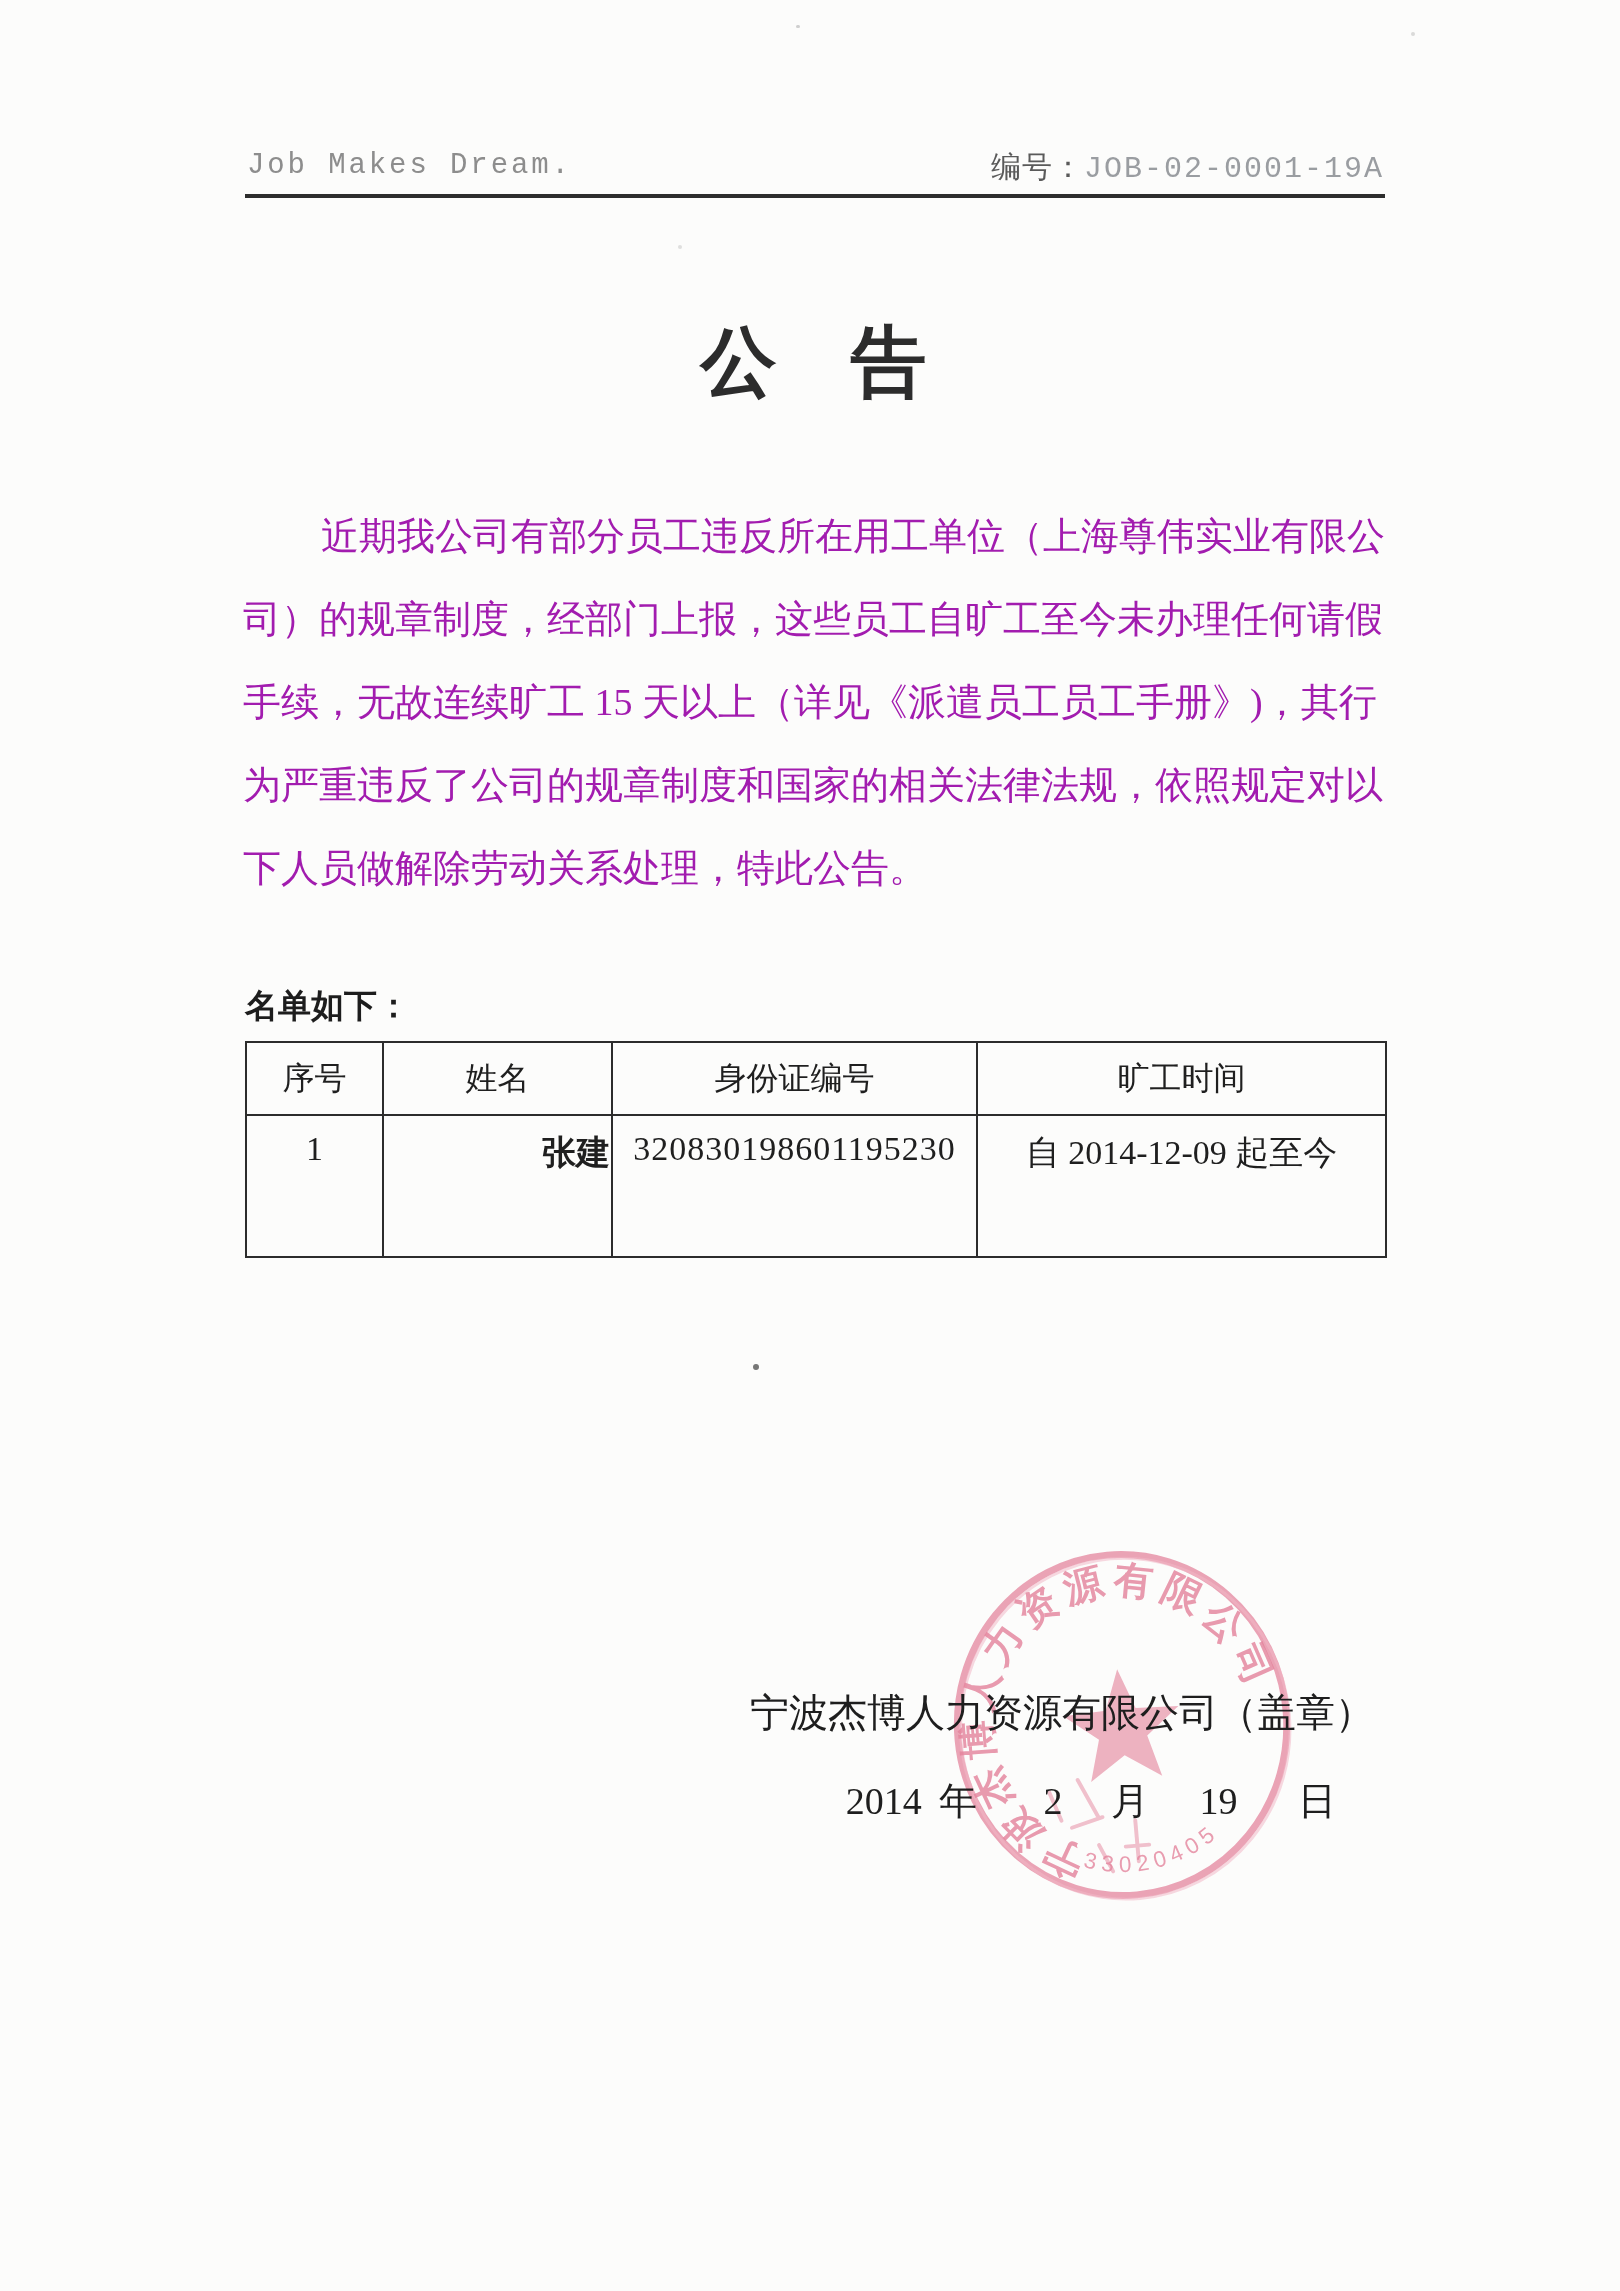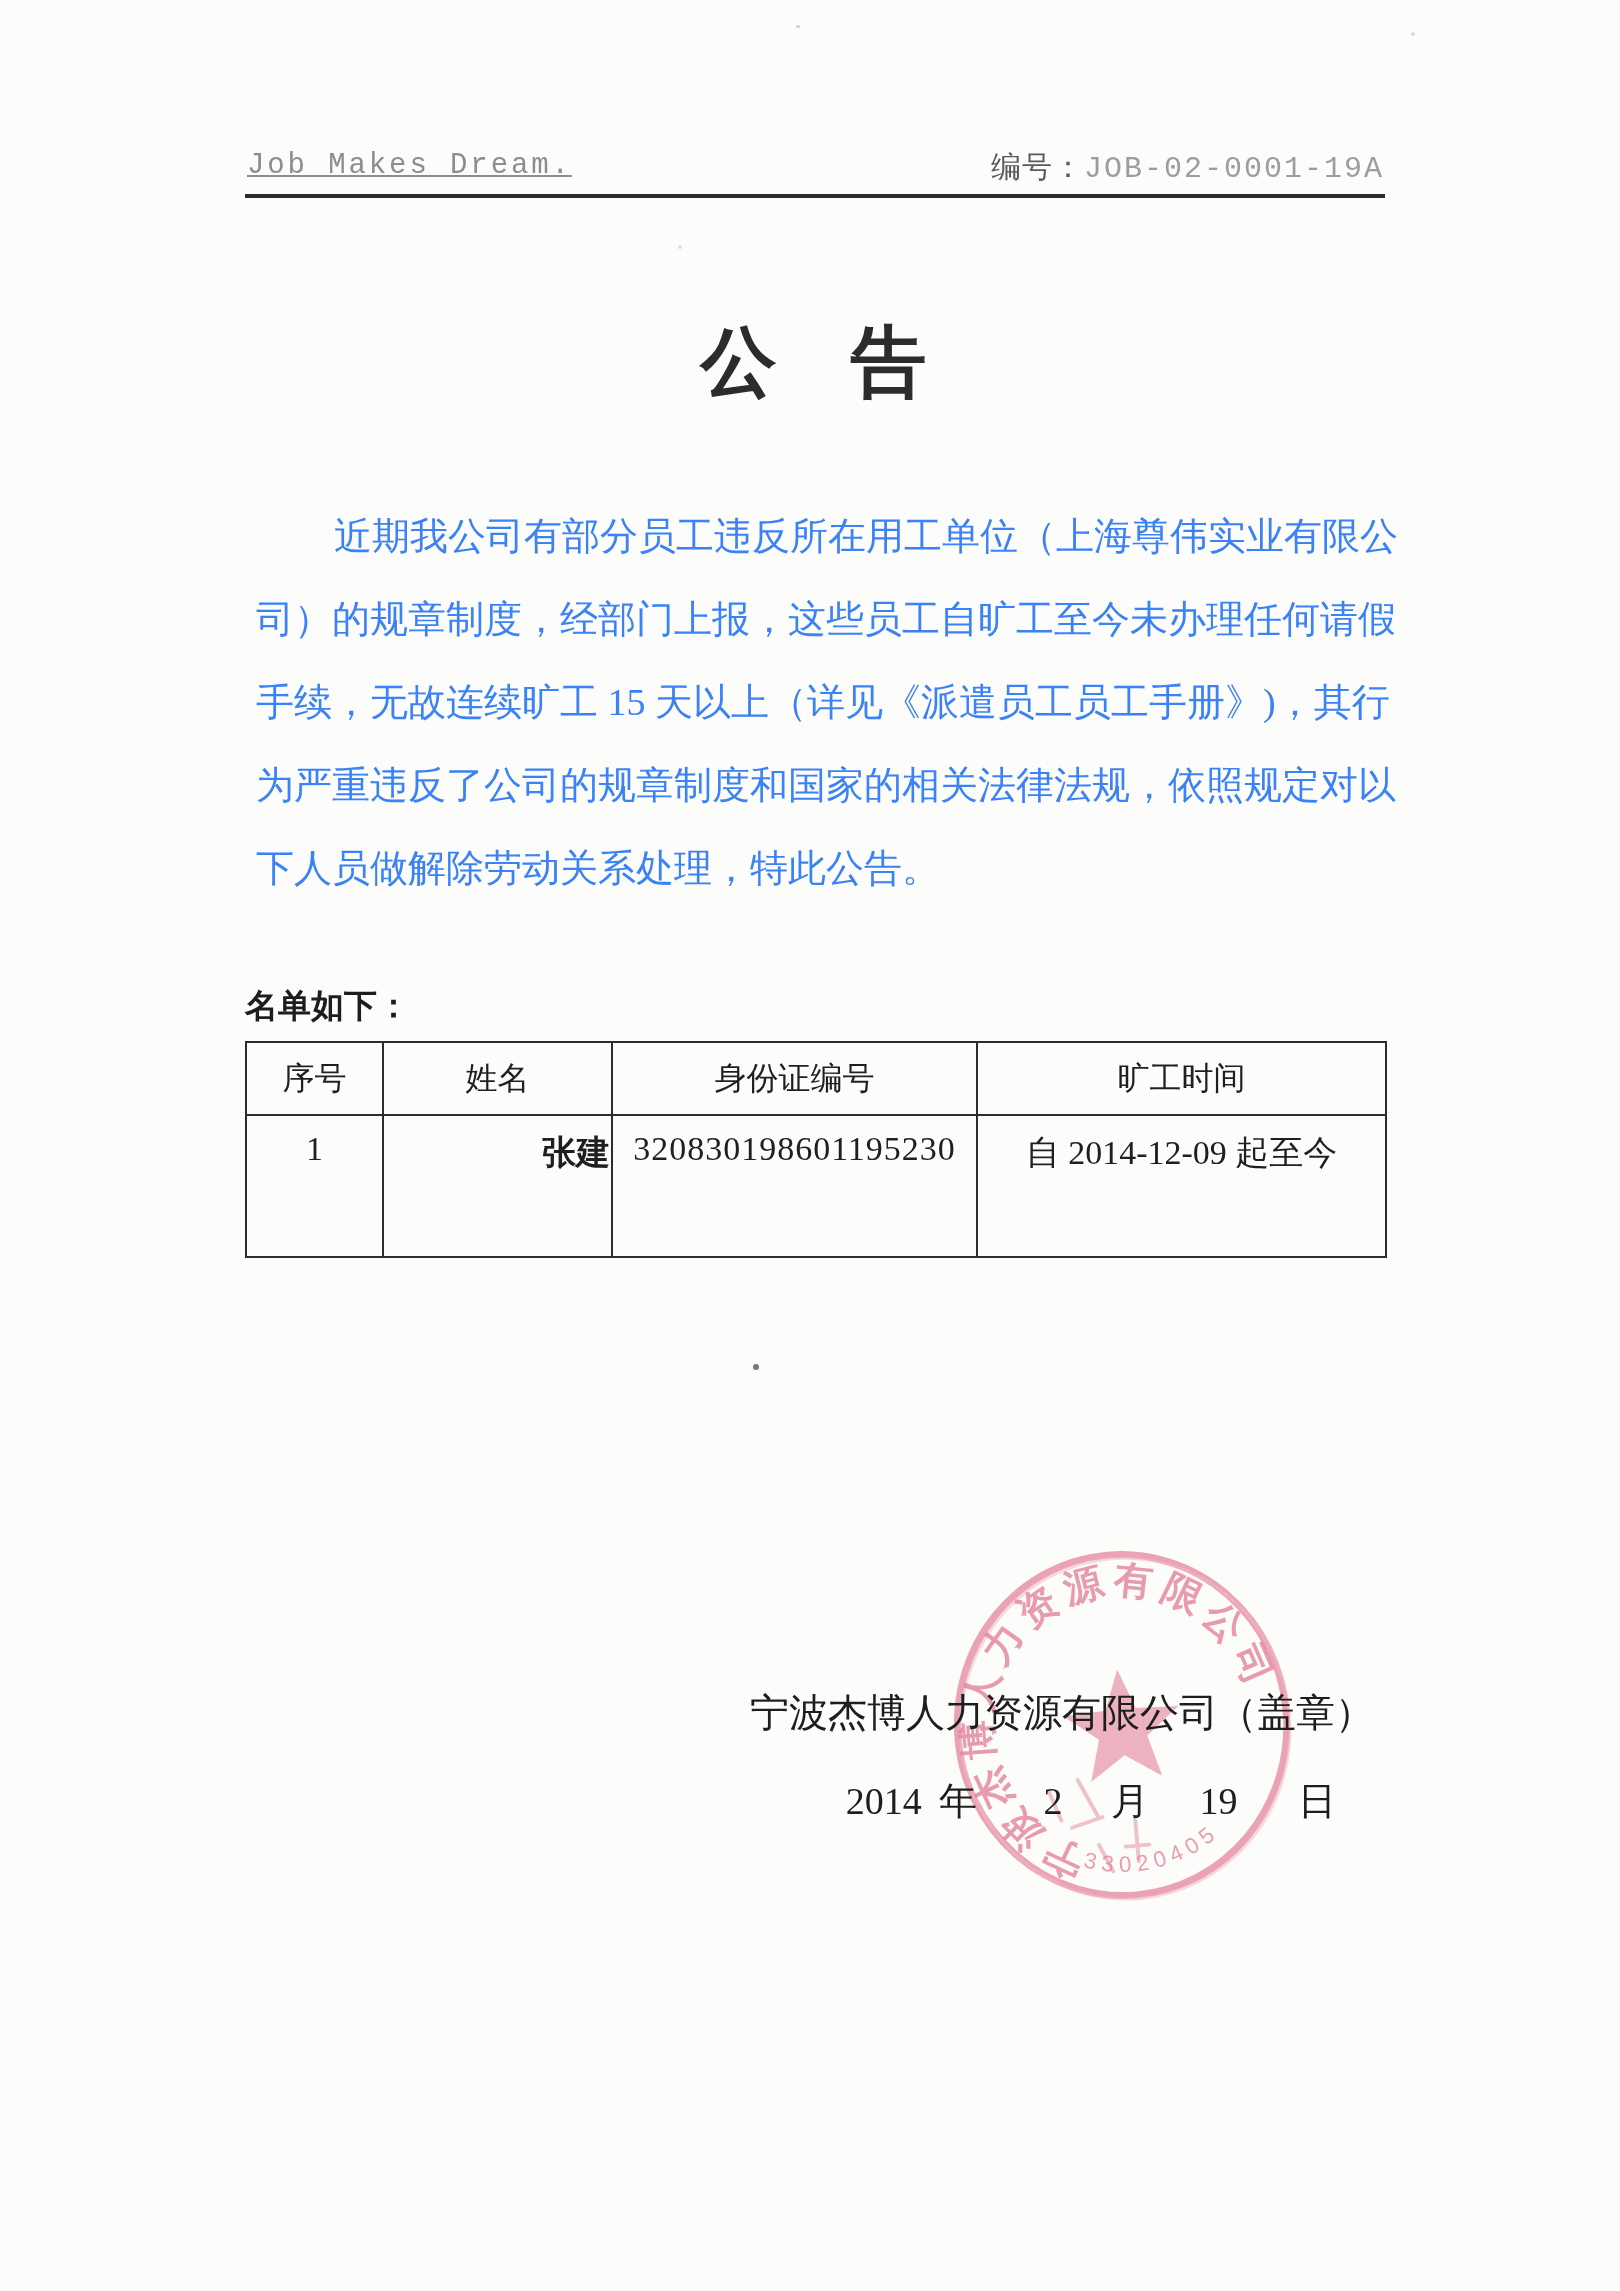--- a/index.html
+++ b/index.html
@@ -8,21 +8,21 @@
     width:1620px;height:2292px;
     background:#fcfcfb;
     overflow:hidden;
     font-family:"Liberation Serif","DejaVu Serif",serif;
     color:#1f1f1f;
   }
   
   .hdr-slogan{
     position:absolute;left:247px;top:149px;
     font-family:"Liberation Mono","DejaVu Sans Mono",monospace;
-    font-size:29px;letter-spacing:2.9px;color:#8d8d8d;text-decoration:underline;
+    font-size:29px;letter-spacing:2.9px;color:#8d8d8d;
   }
   .hdr-docno{
     position:absolute;right:236px;top:147px;
     font-size:30px;letter-spacing:1px;white-space:nowrap;
   }
   .hdr-docno .lbl{color:#5a5a5a;font-weight:400;}
   .hdr-docno .code{
     font-family:"Liberation Mono","DejaVu Sans Mono",monospace;
     color:#9a9da1;letter-spacing:2px;
   }
@@ -32,22 +32,22 @@
   }
   
   .doc-title{
     position:absolute;left:245px;top:312px;width:1139px;
     text-align:center;
     font-size:76px;font-weight:700;color:#2c2c2c;
     word-spacing:51px;letter-spacing:2px;
   }
   
   .body-text{
-    position:absolute;left:256px;top:495px;width:1147px;
-    font-size:38px;line-height:83px;color:#3b82f6;
+    position:absolute;left:243px;top:495px;width:1147px;
+    font-size:38px;line-height:83px;color:#a21caf;
   }
   .body-text .line{height:83px;white-space:nowrap;}
   .body-text .line.first{text-indent:78px;}
   
   .list-label{
     position:absolute;left:245px;top:984px;
     font-size:33px;font-weight:700;color:#1d1d1d;
   }
   
   .roster{

